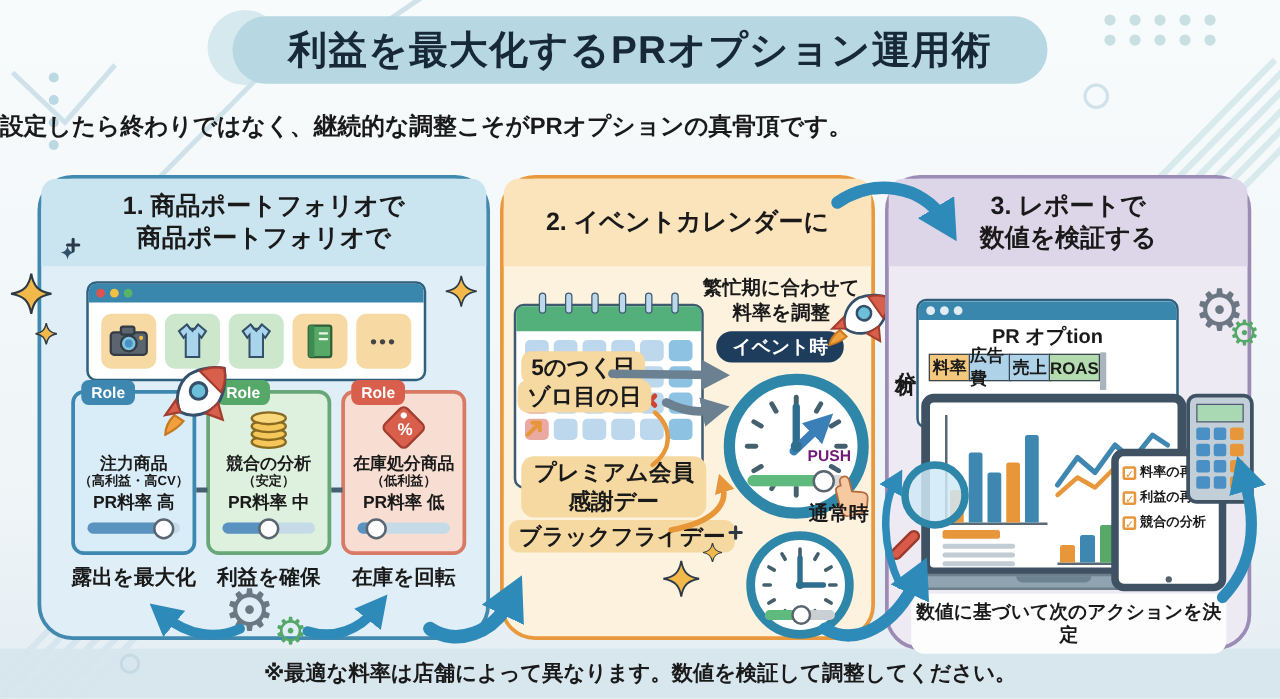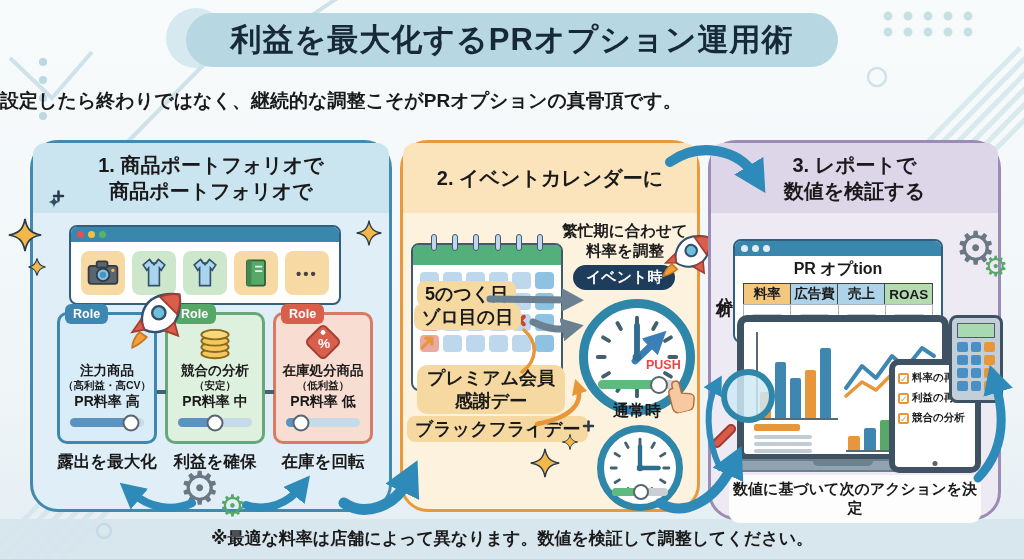--- a/index.html
+++ b/index.html
@@ -64,34 +64,34 @@
 .xmark:before,.xmark:after{content:"";position:absolute;left:6px;top:0;width:3.5px;height:15px;background:#cc4434;border-radius:2px}
 .xmark:before{transform:rotate(45deg)}.xmark:after{transform:rotate(-45deg)}
 .pill{position:absolute;background:#f6d9a0;border-radius:8px;font-size:18px;font-weight:bold;padding:1px 8px;white-space:nowrap;z-index:3}
 .pill.two{text-align:center;line-height:1.25;padding:2px 10px;border-radius:10px}
 .busy{position:absolute;left:150px;top:78px;width:144px;text-align:center;font-size:15.5px;font-weight:bold;line-height:1.3}
 .badge{position:absolute;left:170px;top:122px;background:#1e3c5c;color:#fff;border-radius:14px;padding:3px 13px;font-size:15px;font-weight:bold}
 .clock{position:absolute;border-radius:50%;background:#fff;border:solid #2e86a8}
 .clock svg.face{position:absolute;left:0;top:0;width:100%;height:100%}
 #clockBig{left:176px;top:156px;width:116px;height:116px;border-width:9px}
 #clockSmall{left:194px;top:282px;width:86px;height:86px;border-width:7px}
-.push{position:absolute;left:58px;top:50px;font-size:12.5px;font-weight:bold;color:#ef4444}
+.push{position:absolute;left:58px;top:50px;font-size:12.5px;font-weight:bold;color:#701a75}
 .cslider{position:absolute;left:10px;right:10px;top:72px;height:9px;border-radius:5px;background:#d8d8d8}
 .cslider .fill{position:absolute;left:0;top:0;bottom:0;border-radius:5px;background:#5fba7d}
 .cslider .thumb{position:absolute;top:50%;width:18px;height:18px;background:#fff;border:2.5px solid #5a6570;border-radius:50%;transform:translate(-50%,-50%)}
 .nslider{position:absolute;left:8px;right:8px;top:56px;height:8px;border-radius:4px;background:#c9cfd3}
 .nslider .fill{position:absolute;left:0;top:0;bottom:0;width:52%;border-radius:4px;background:#5fba7d}
 .nslider .thumb{position:absolute;left:52%;top:50%;width:16px;height:16px;background:#fff;border:2.5px solid #5a6570;border-radius:50%;transform:translate(-50%,-50%)}
-.normal-lbl{position:absolute;left:176px;top:258px;width:116px;text-align:center;font-size:16px;font-weight:bold}
+.normal-lbl{position:absolute;left:176px;top:258px;width:116px;text-align:right;font-size:16px;font-weight:bold}
 .hand{position:absolute;right:-13px;bottom:-6px;transform:rotate(-14deg)}
 
 .vtext{position:absolute;left:2px;top:140px;writing-mode:vertical-rl;font-size:17px;font-weight:bold;letter-spacing:3px}
 #win3{left:22px;top:96px;width:210px;height:104px}
 #win3 .wtitle{text-align:center;font-size:16px;font-weight:bold;margin-top:3px}
-.tbl{margin:3px 8px 0;display:flex;flex-direction:column}
+.tbl{margin:3px 8px 0;display:flex;flex-direction:row}
 .tbl .hrow,.tbl .brow{display:flex}
 .tbl .hrow div{flex:1;height:22px;border:1.5px solid #3c4650;margin-left:-1.5px;display:flex;align-items:center;justify-content:center;font-size:13.5px;font-weight:bold}
 .tbl .hrow div:first-child{margin-left:0}
 .h1{background:#f3c87c}.h2{background:#aed2e8}.h3{background:#aed2e8}.h4{background:#b4dbb0}
 .tbl .brow div{flex:1;height:30px;border:1px solid #aab4bc;margin-left:-1px;margin-top:-1px;display:flex;flex-direction:column;align-items:center;justify-content:center;gap:4px}
 .tbl .brow div:first-child{margin-left:0}
 .tbl .brow i{display:block;width:64%;height:3px;background:#c2ccd4;border-radius:2px}
 .laptop{position:absolute;left:26px;top:172px;width:212px;height:146px;border:7px solid #3f5263;border-radius:10px;background:#fff}
 .lbase{position:absolute;left:12px;top:316px;width:240px;height:13px;background:#8fa3b0;border:2px solid #6d7f8a;border-radius:4px 4px 10px 10px}
 .lbase i{display:block;margin:0 auto;width:60px;height:5px;background:#6d8290;border-radius:0 0 5px 5px}

